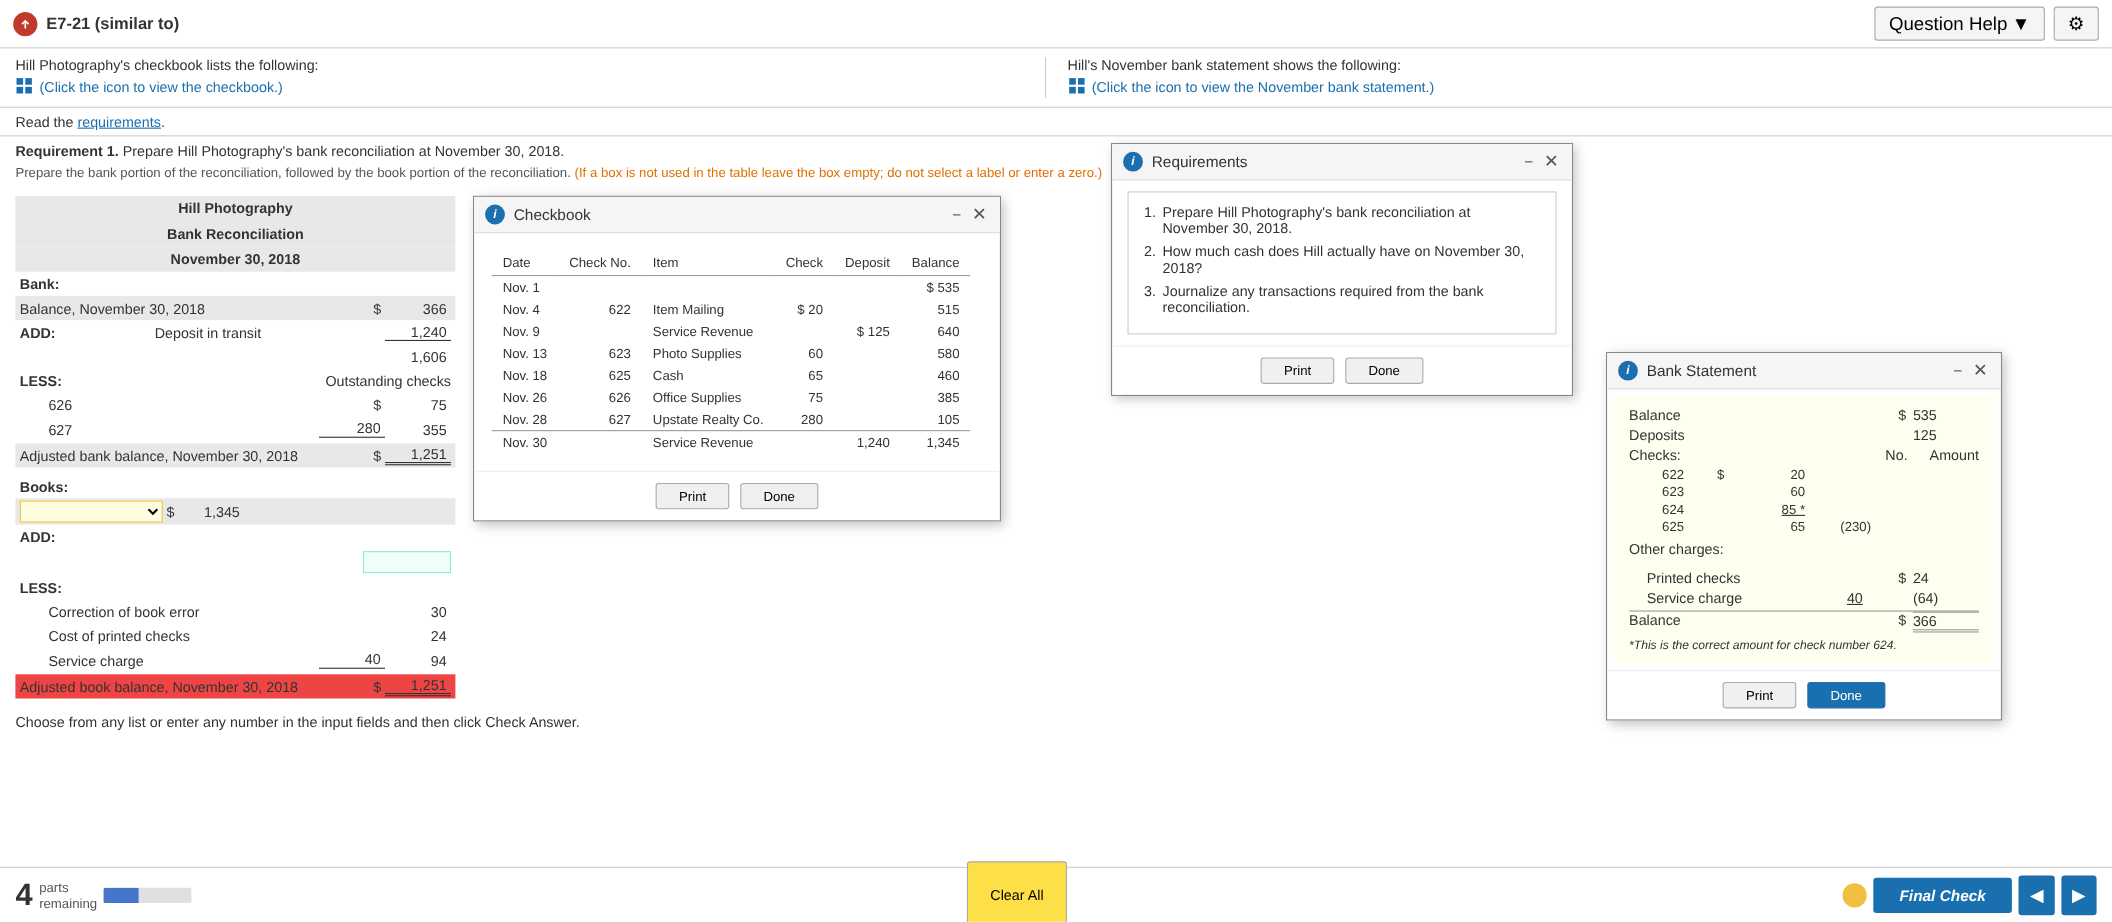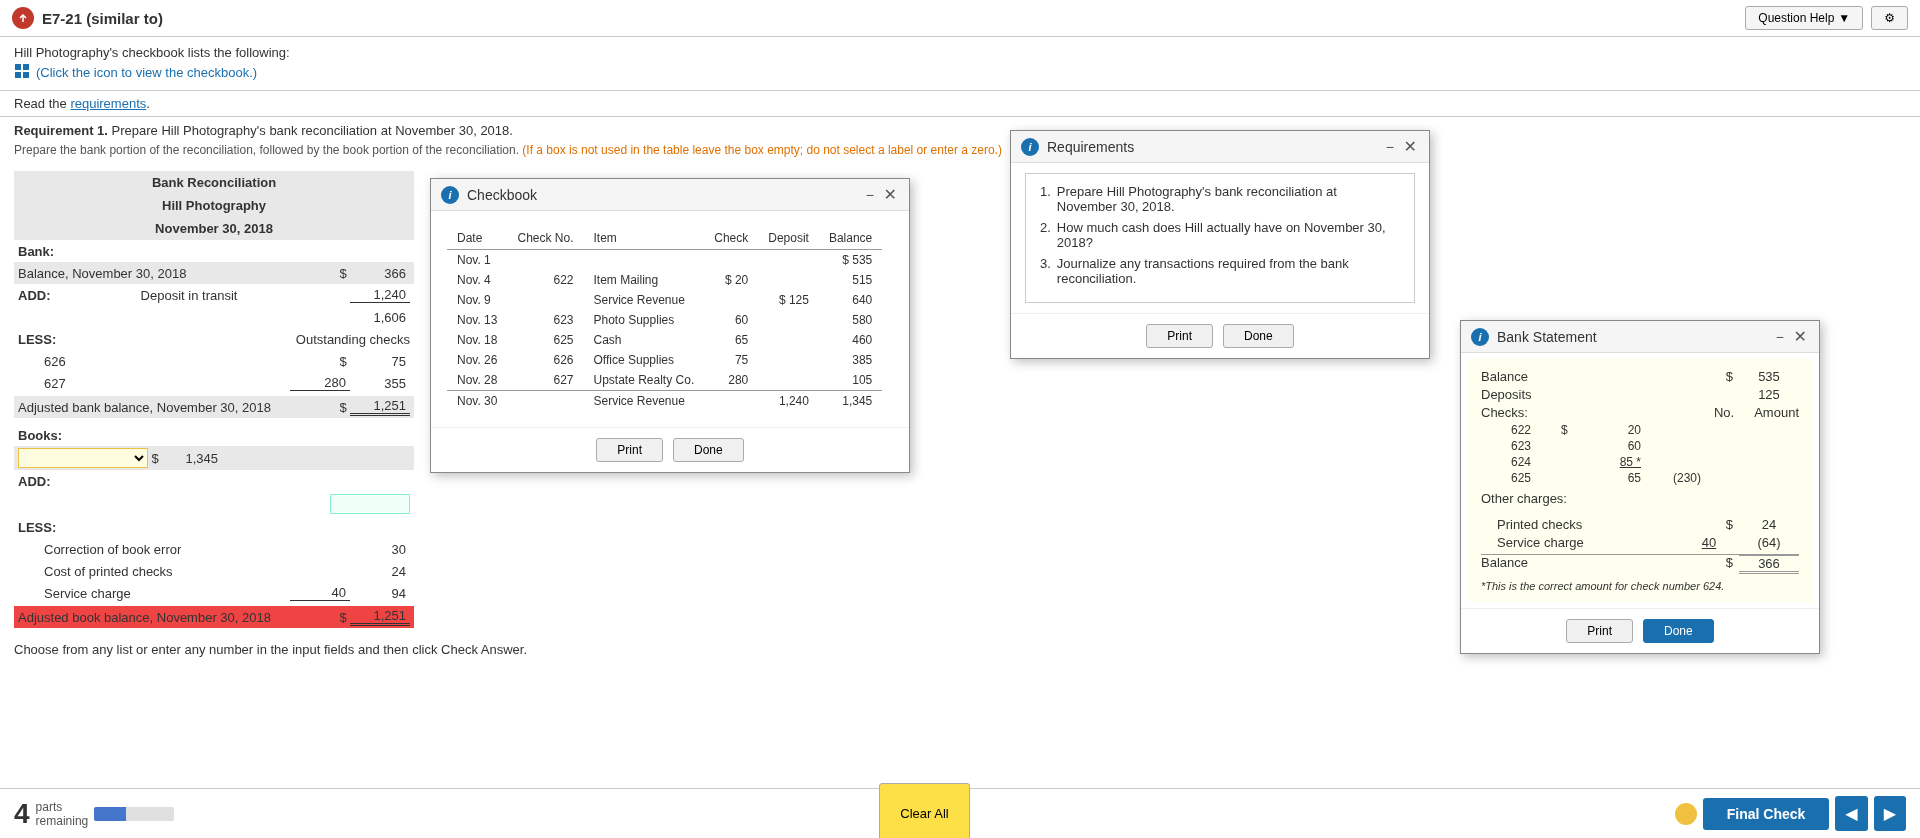--- a/index.html
+++ b/index.html
@@ -4,21 +4,21 @@
   <style>
     * { box-sizing: border-box; margin: 0; padding: 0; }
     body { font-family: Arial, sans-serif; font-size: 13px; background: #fff; color: #333; overflow: hidden; width: 1920px; height: 838px; position: relative; }
 
     
     #header { display: flex; align-items: center; justify-content: space-between; padding: 6px 12px; border-bottom: 1px solid #ccc; background: #fff; }
     #header-left { display: flex; align-items: center; gap: 8px; }
     #header-logo { width: 22px; height: 22px; background: #c0392b; border-radius: 50%; display: flex; align-items: center; justify-content: center; color: white; font-size: 10px; font-weight: bold; }
     #header-title { font-size: 15px; font-weight: bold; color: #333; }
     #header-right { display: flex; gap: 8px; }
-    .header-btn { padding: 4px 12px; border: 1px solid #aaa; background: #f5f5f5; border-radius: 3px; cursor: pointer; font-size: 12px; display: flex; align-items: center; gap: 4px; }
+    .header-btn { padding: 4px 12px; border: 1px solid #aaa; background: #f5f5f5; border-radius: 3px; cursor: pointer; font-size: 17px; display: flex; align-items: center; gap: 4px; }
 
     
     #top-area { display: flex; padding: 8px 14px; border-bottom: 1px solid #ccc; gap: 0; }
     #top-left { flex: 1; }
     #top-right { flex: 1; padding-left: 20px; border-left: 1px solid #ccc; }
     .click-icon-row { display: flex; align-items: center; gap: 6px; color: #1a6faf; margin-top: 3px; cursor: pointer; }
 
     
     #req-link { padding: 5px 14px; }
     #req-link a { color: #1a6faf; text-decoration: underline; cursor: pointer; }
@@ -66,35 +66,35 @@
     .cb-table td:nth-child(3) { text-align: left; }
     .cb-table tr:last-child td { border-top: 1px solid #999; }
 
     
     #req-popup { top: 130px; right: 490px; width: 420px; }
 
     
     #bank-popup { top: 320px; right: 100px; width: 360px; }
     .bank-row { display: flex; justify-content: space-between; margin-bottom: 3px; }
     .bank-label { flex: 1; }
-    .bank-amount { text-align: center; min-width: 60px; }
+    .bank-amount { text-align: left; min-width: 60px; }
     .small-note { font-size: 11px; font-style: italic; margin-top: 6px; }
 
     
     #bottom-bar { position: absolute; bottom: 0; left: 0; right: 0; height: 50px; background: #fff; border-top: 1px solid #ccc; display: flex; align-items: center; padding: 0 14px; justify-content: space-between; }
     #bottom-left { display: flex; align-items: center; gap: 10px; }
     #parts-remaining { display: flex; align-items: center; gap: 6px; }
     .parts-num { font-size: 28px; font-weight: bold; color: #333; }
     .parts-label { font-size: 12px; color: #555; }
     .progress-bar-outer { width: 80px; height: 14px; background: #e0e0e0; border-radius: 2px; overflow: hidden; }
     .progress-bar-inner { width: 40%; height: 100%; background: #4477cc; }
     #bottom-center { display: flex; gap: 10px; }
     .clear-all-btn { padding: 22px 20px; border: 1px solid #aaa; background: #fde047; border-radius: 3px; cursor: pointer; font-size: 13px; }
     #bottom-right { display: flex; align-items: center; gap: 6px; }
-    .final-check-btn { padding: 8px 24px; background: #1a6faf; color: white; border: none; border-radius: 3px; cursor: pointer; font-size: 14px; font-weight: bold; }
+    .final-check-btn { padding: 8px 24px; background: #1a6faf; color: white; border: none; border-radius: 3px; cursor: pointer; font-size: 14px; font-weight: bold; font-style: italic; }
     .nav-arrow-btn { padding: 8px 10px; background: #1a6faf; color: white; border: none; border-radius: 3px; cursor: pointer; font-size: 16px; }
     .yellow-circle { width: 22px; height: 22px; background: #f0c040; border-radius: 50%; }
 
     
     #choose-text { padding: 6px 14px; font-size: 13px; }
 
     .bold { font-weight: bold; }
     .blue-link { color: #1a6faf; text-decoration: underline; cursor: pointer; }
     .section-bg { background: #e8e8e8; }
 
@@ -134,40 +134,54 @@
         <svg width="16" height="16" viewBox="0 0 16 16">
             <rect x="1" y="1" width="6" height="6" fill="#1a6faf"></rect>
             <rect x="9" y="1" width="6" height="6" fill="#1a6faf"></rect>
             <rect x="1" y="9" width="6" height="6" fill="#1a6faf"></rect>
             <rect x="9" y="9" width="6" height="6" fill="#1a6faf"></rect>
           </svg>
       </span>
       <span style="color:#1a6faf;">(Click the icon to view the checkbook.)</span>
     </div>
   </div>
+  <div id="top-right">
+    <div>Hill's November bank statement shows the following:</div>
+    <div class="click-icon-row">
+      <span style="color:#1a6faf;">
+        <svg width="16" height="16" viewBox="0 0 16 16">
+            <rect x="1" y="1" width="6" height="6" fill="#1a6faf"></rect>
+            <rect x="9" y="1" width="6" height="6" fill="#1a6faf"></rect>
+            <rect x="1" y="9" width="6" height="6" fill="#1a6faf"></rect>
+            <rect x="9" y="9" width="6" height="6" fill="#1a6faf"></rect>
+          </svg>
+      </span>
+      <span style="color:#1a6faf;">(Click the icon to view the November bank statement.)</span>
+    </div>
+  </div>
 </div>
 
 <div id="req-link">
   Read the <a class="blue-link">requirements</a>.
 </div>
 
 <div id="req-header">
   <span class="bold">Requirement 1.</span>
   <span> Prepare Hill Photography's bank reconciliation at November 30, 2018.</span>
 </div>
 <div id="req-note">
   <span>Prepare the bank portion of the reconciliation, followed by the book portion of the reconciliation.</span>
   <span class="orange-text">(If a box is not used in the table leave the box empty; do not select a label or enter a zero.)</span>
 </div>
 
 <div id="main-content">
 
   <div id="recon-table">
+    <div class="recon-header section-bg">Hill Photography</div>
     <div class="recon-header section-bg">Bank Reconciliation</div>
-    <div class="recon-header section-bg">Hill Photography</div>
     <div class="recon-header section-bg">November 30, 2018</div>
 
     <div class="recon-row">
       <span class="recon-label bold">Bank:</span>
     </div>
     <div class="recon-row" style="background:#e8e8e8;">
       <span class="recon-label">Balance, November 30, 2018</span>
       <span class="recon-dollar">$</span>
       <span class="recon-amount">366</span>
     </div>

